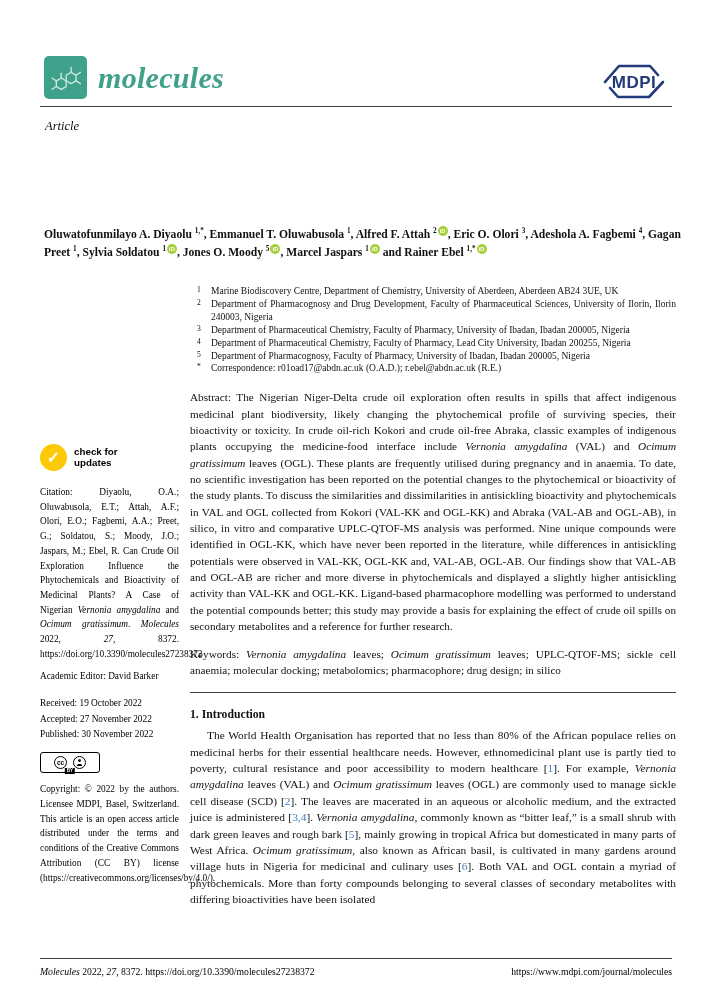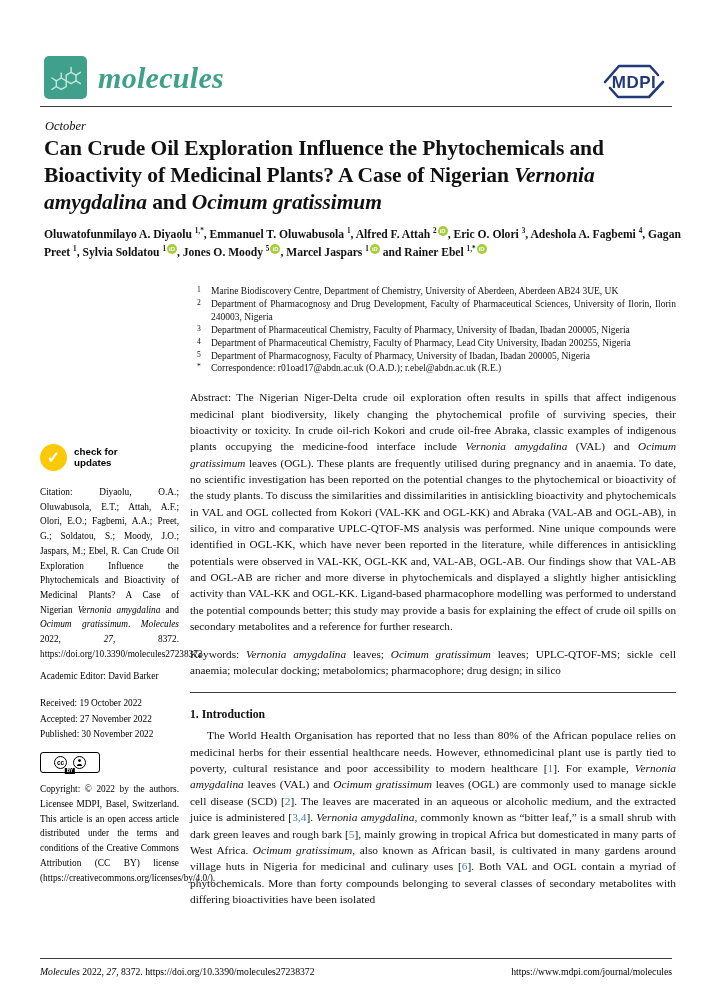--- a/index.html
+++ b/index.html
@@ -97,22 +97,21 @@
       <g fill="none" stroke="#223A7A" stroke-width="2.6" stroke-linejoin="round" stroke-linecap="round">
         <polyline points="4,22 18,6 49,6 57,15"></polyline>
         <polyline points="62,22 48,37 17,37 9,28"></polyline>
       </g>
       <text x="33" y="27.5" text-anchor="middle" font-family="Liberation Sans, sans-serif" font-size="17" font-weight="bold" fill="#223A7A" letter-spacing="0.5">MDPI</text>
     </svg>
   </div>
 
   <div class="rule header-rule"></div>
 
-  <div class="article-label">October</div>
-  <h1 class="title"><span>Can Crude Oil Exploration Influence the Phytochemicals and Bioactivity of Medicinal Plants? A Case of Nigerian </span><span class="seg-i">Vernonia amygdalina</span><span> and </span><span class="seg-i">Ocimum gratissimum</span></h1>
+  <div class="article-label">Article</div>
   <div class="authors"><span>Oluwatofunmilayo A. Diyaolu </span><sup>1,*</sup><span>, Emmanuel T. Oluwabusola </span><sup>1</sup><span>, Alfred F. Attah </span><sup>2</sup><span class="orcid-icon">iD</span><span>, Eric O. Olori </span><sup>3</sup><span>, Adeshola A. Fagbemi </span><sup>4</sup><span>, Gagan Preet </span><sup>1</sup><span>, Sylvia Soldatou </span><sup>1</sup><span class="orcid-icon">iD</span><span>, Jones O. Moody </span><sup>5</sup><span class="orcid-icon">iD</span><span>, Marcel Jaspars </span><sup>1</sup><span class="orcid-icon">iD</span><span> and Rainer Ebel </span><sup>1,*</sup><span class="orcid-icon">iD</span></div>
 
   <aside class="sidebar">
     <div class="check-badge">
       <span class="check-circle">✓</span>
       <span class="check-text">
         <span>check for</span>
         <span>updates</span>
       </span>
     </div>

